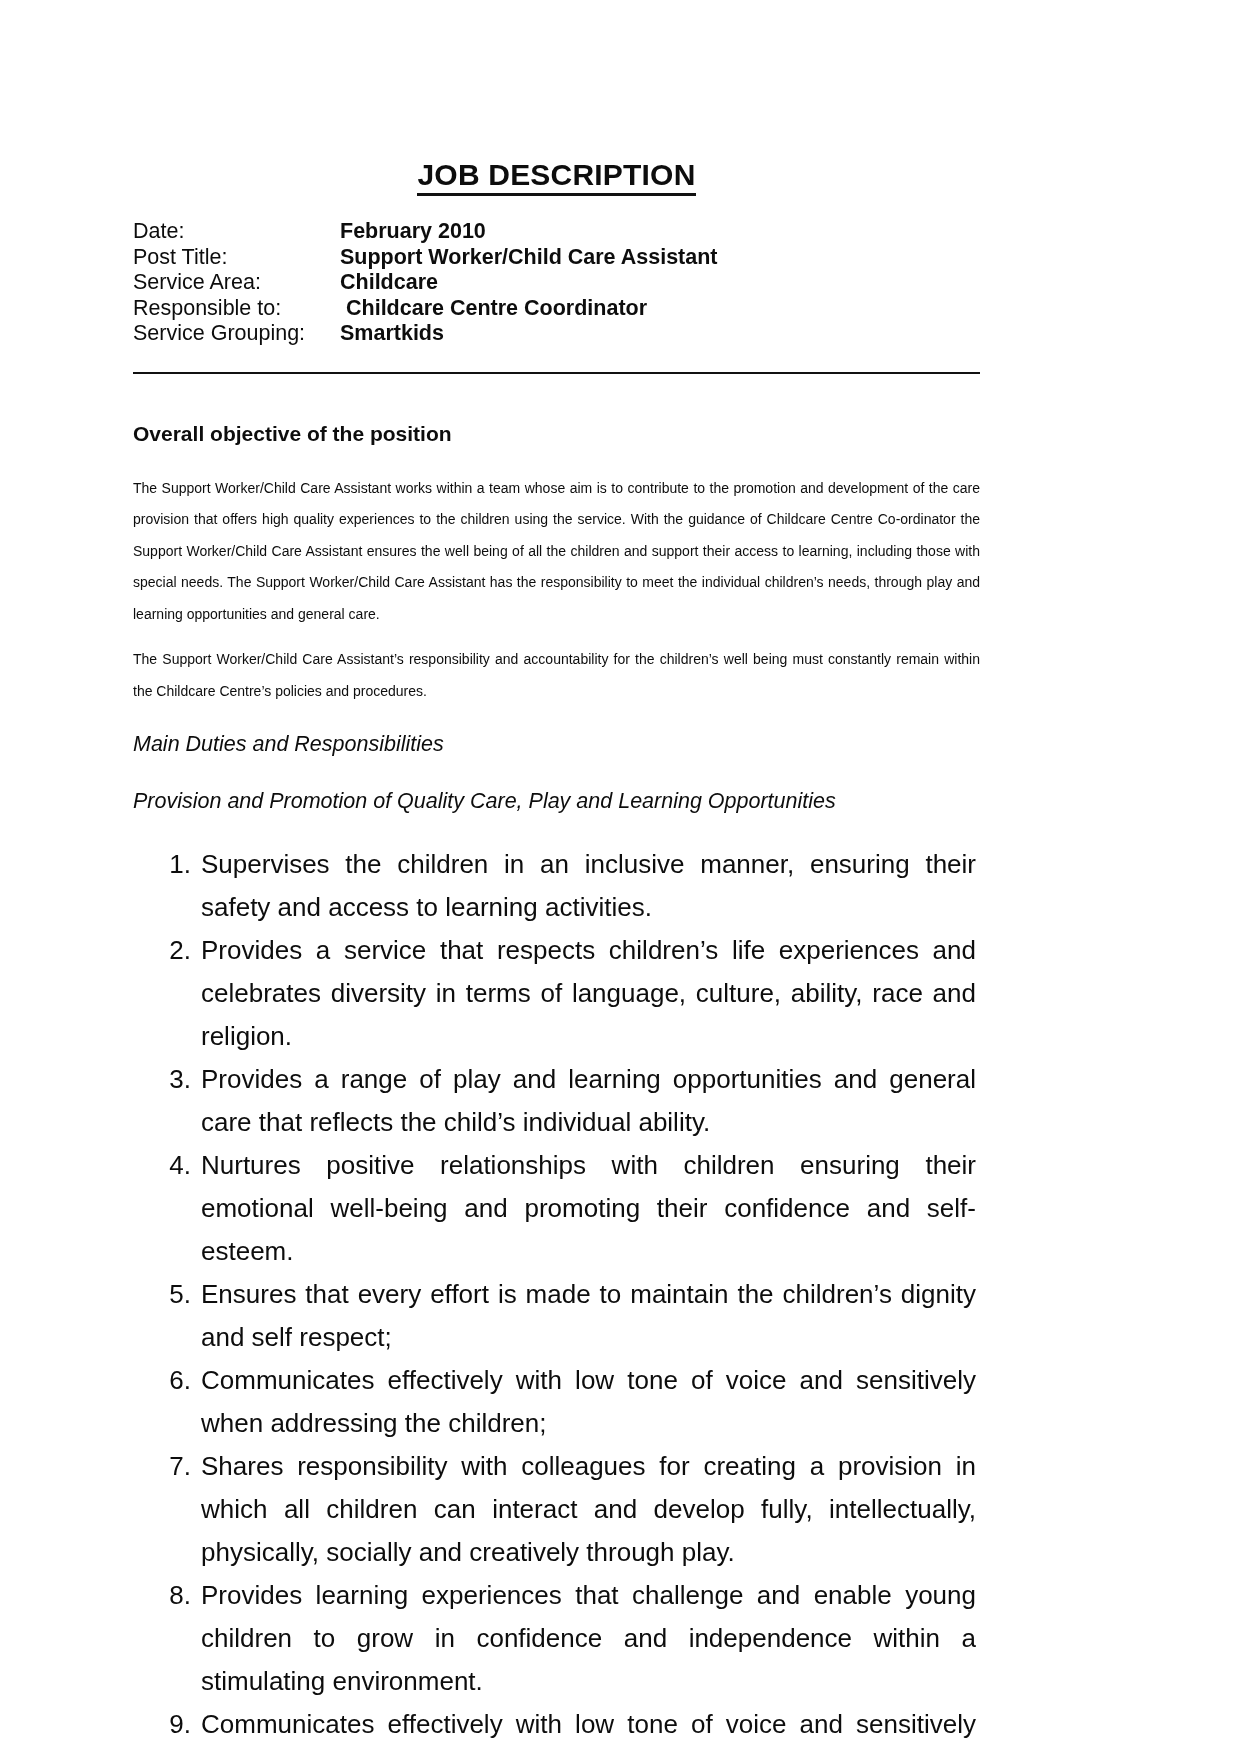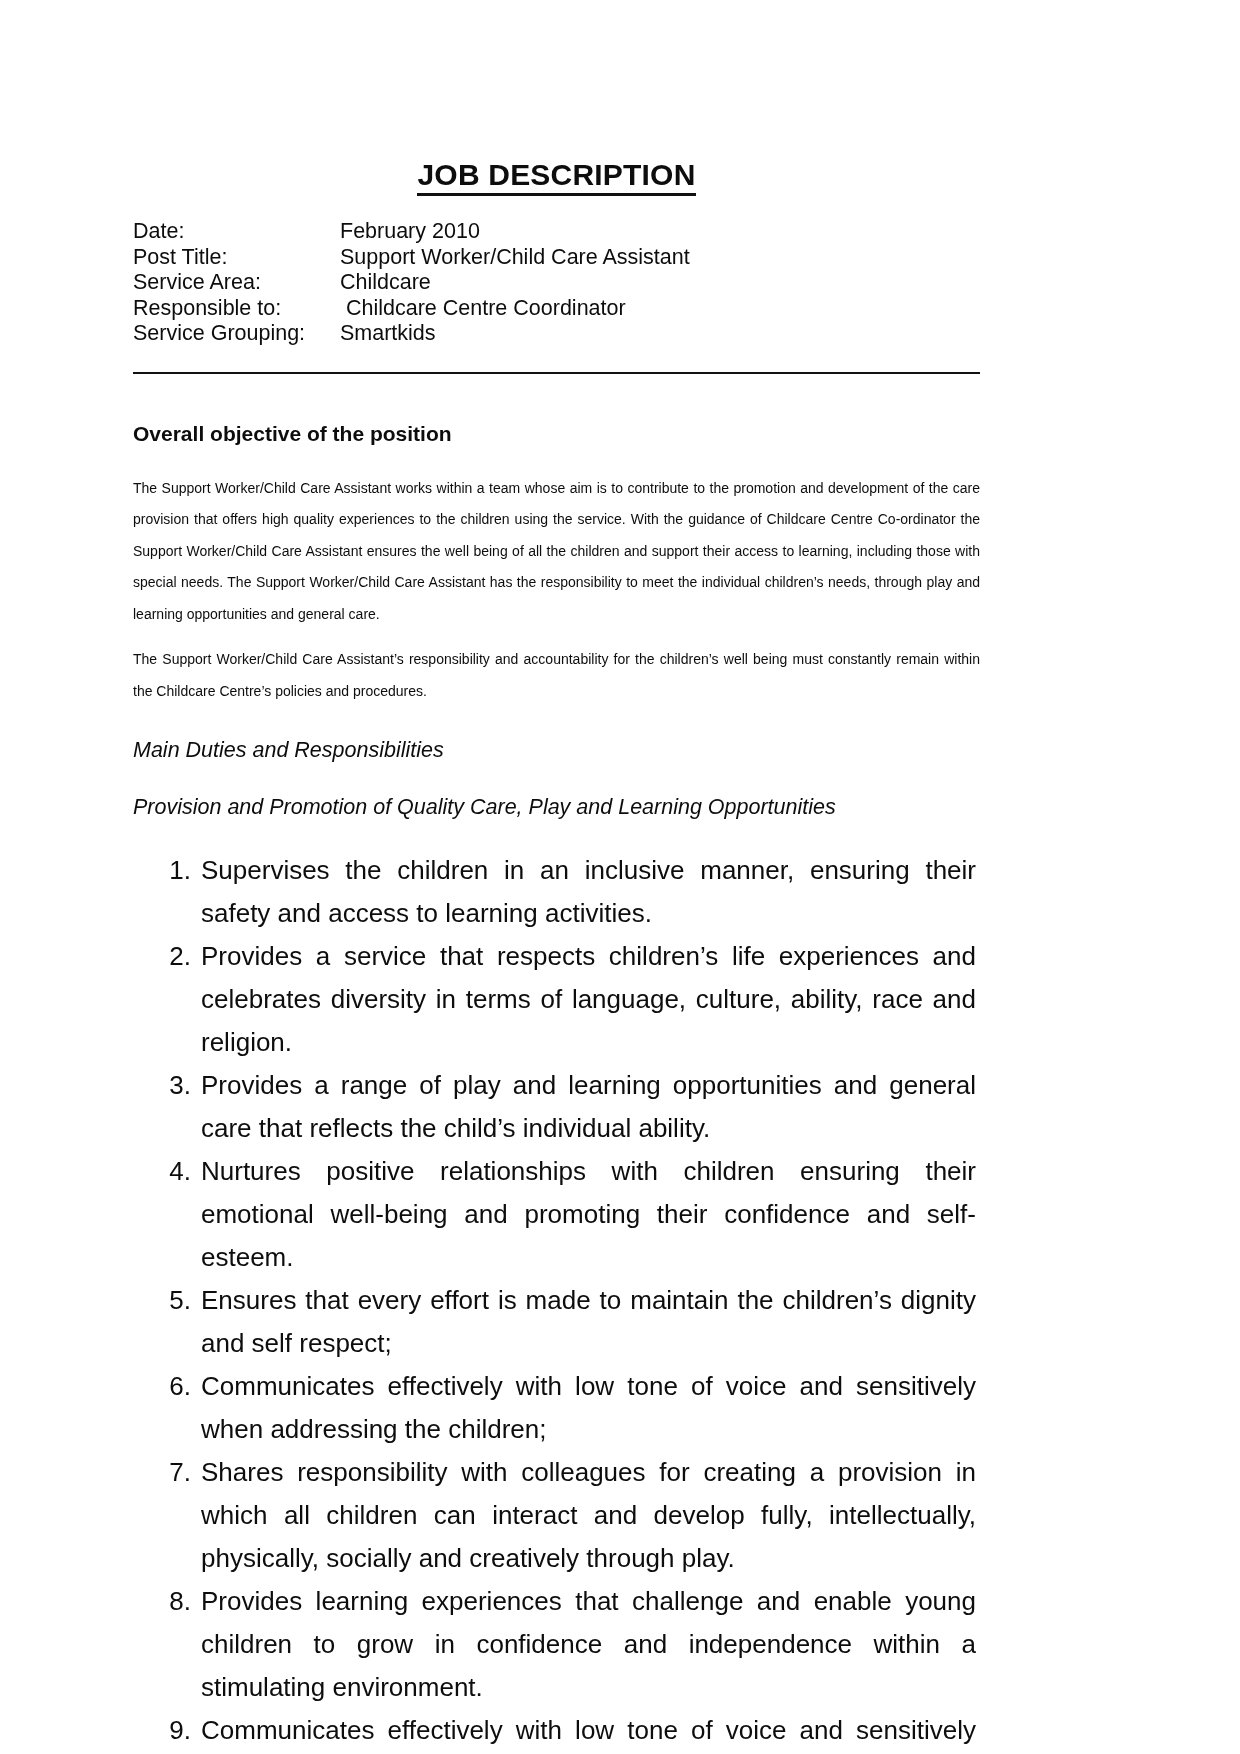--- a/index.html
+++ b/index.html
@@ -53,21 +53,21 @@
     display: flex;
     align-items: center;
     white-space: nowrap;
   }
   .meta-label {
     width: 207px;
     flex: 0 0 207px;
     font-weight: normal;
   }
   .meta-value {
-    font-weight: normal;
+    font-weight: bold;
   }
   .meta-row.indented .meta-value {
     padding-left: 6px;
   }
 
   .rule {
     margin-top: 25px;
     border: none;
     border-top: 2.5px solid #111;
     width: 847px;
@@ -87,21 +87,21 @@
     text-align: justify;
     margin: 26px 0 0 0;
     hyphens: none;
   }
   p.body.tight { margin-top: 14px; }
 
   .ital-heading {
     font-size: 21.5px;
     font-style: italic;
     line-height: 28px;
-    margin-top: 29px;
+    margin-top: 23px;
   }
   .ital-heading.second { margin-top: 29px; }
 
   
   ol.duties {
     margin: 28px 4px 0 0;
     padding: 0 0 0 0;
     list-style: none;
     counter-reset: duty;
     font-size: 26px;

